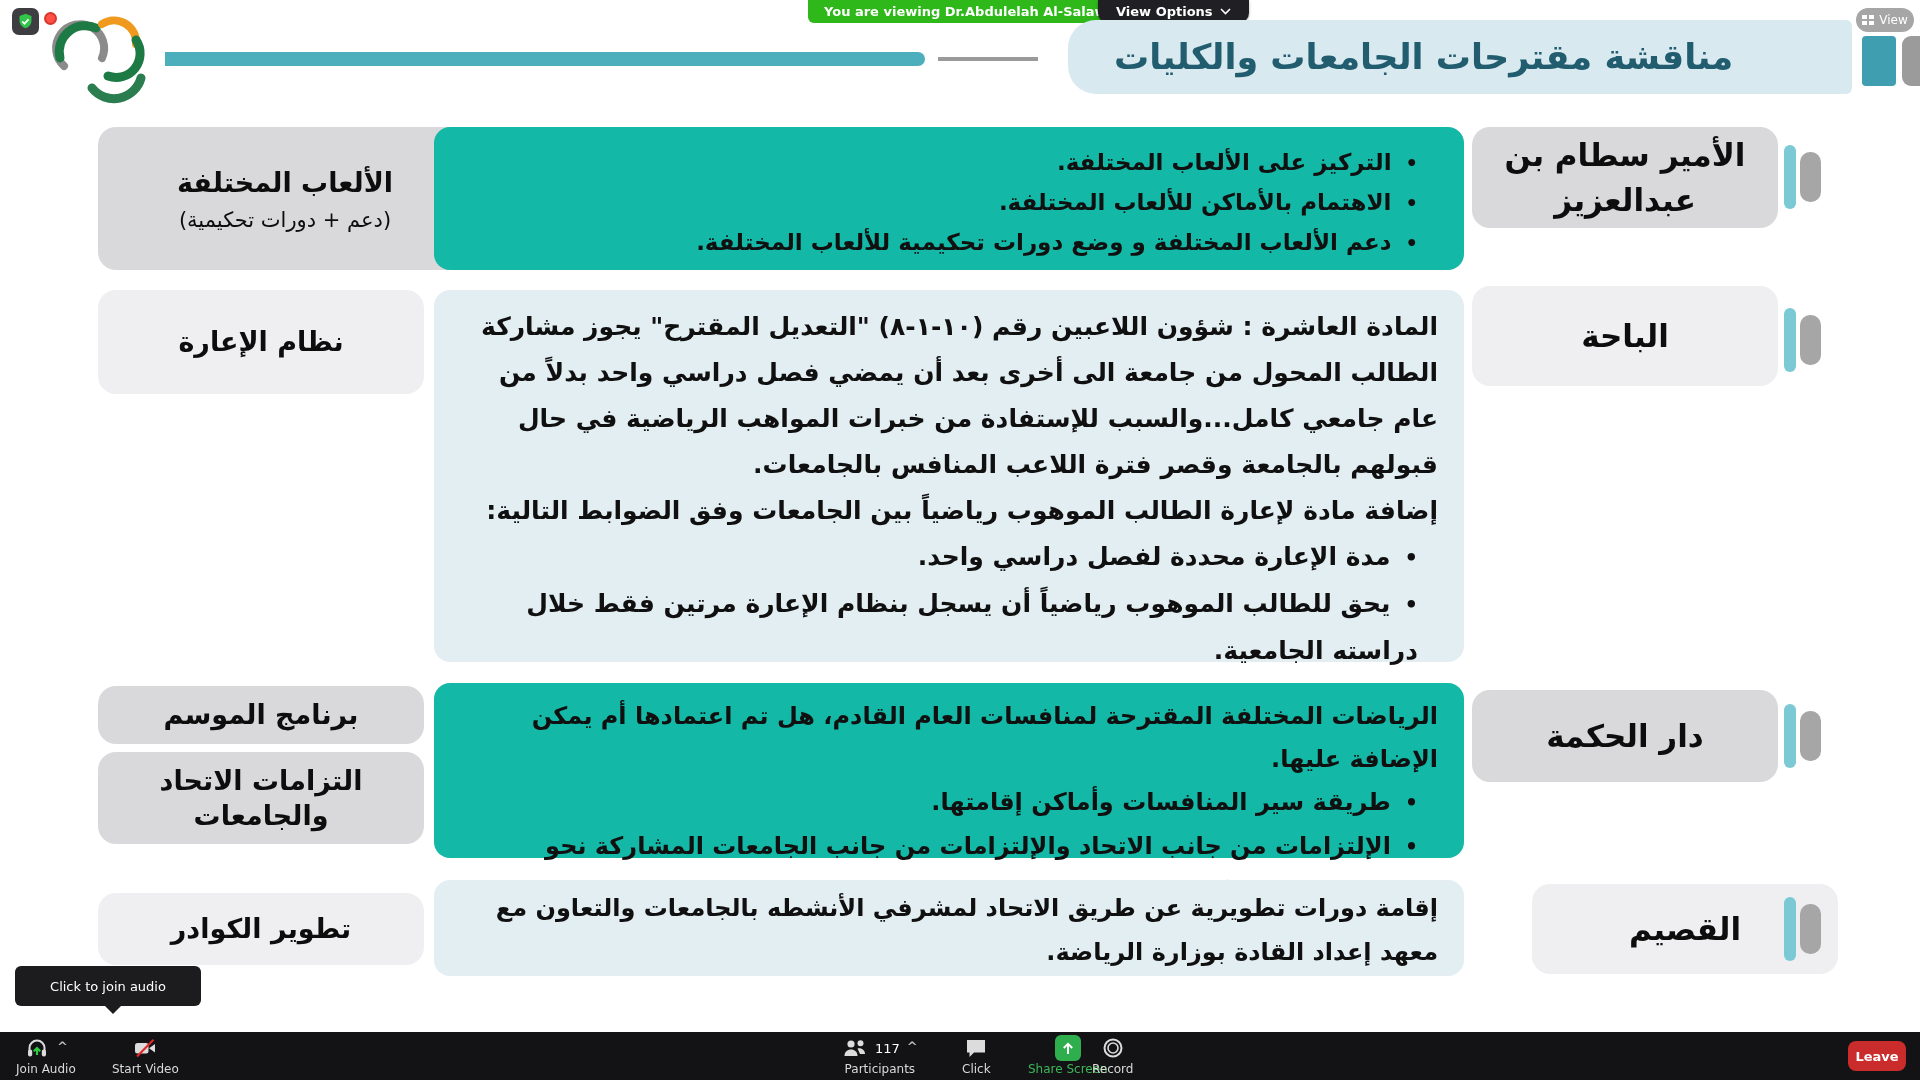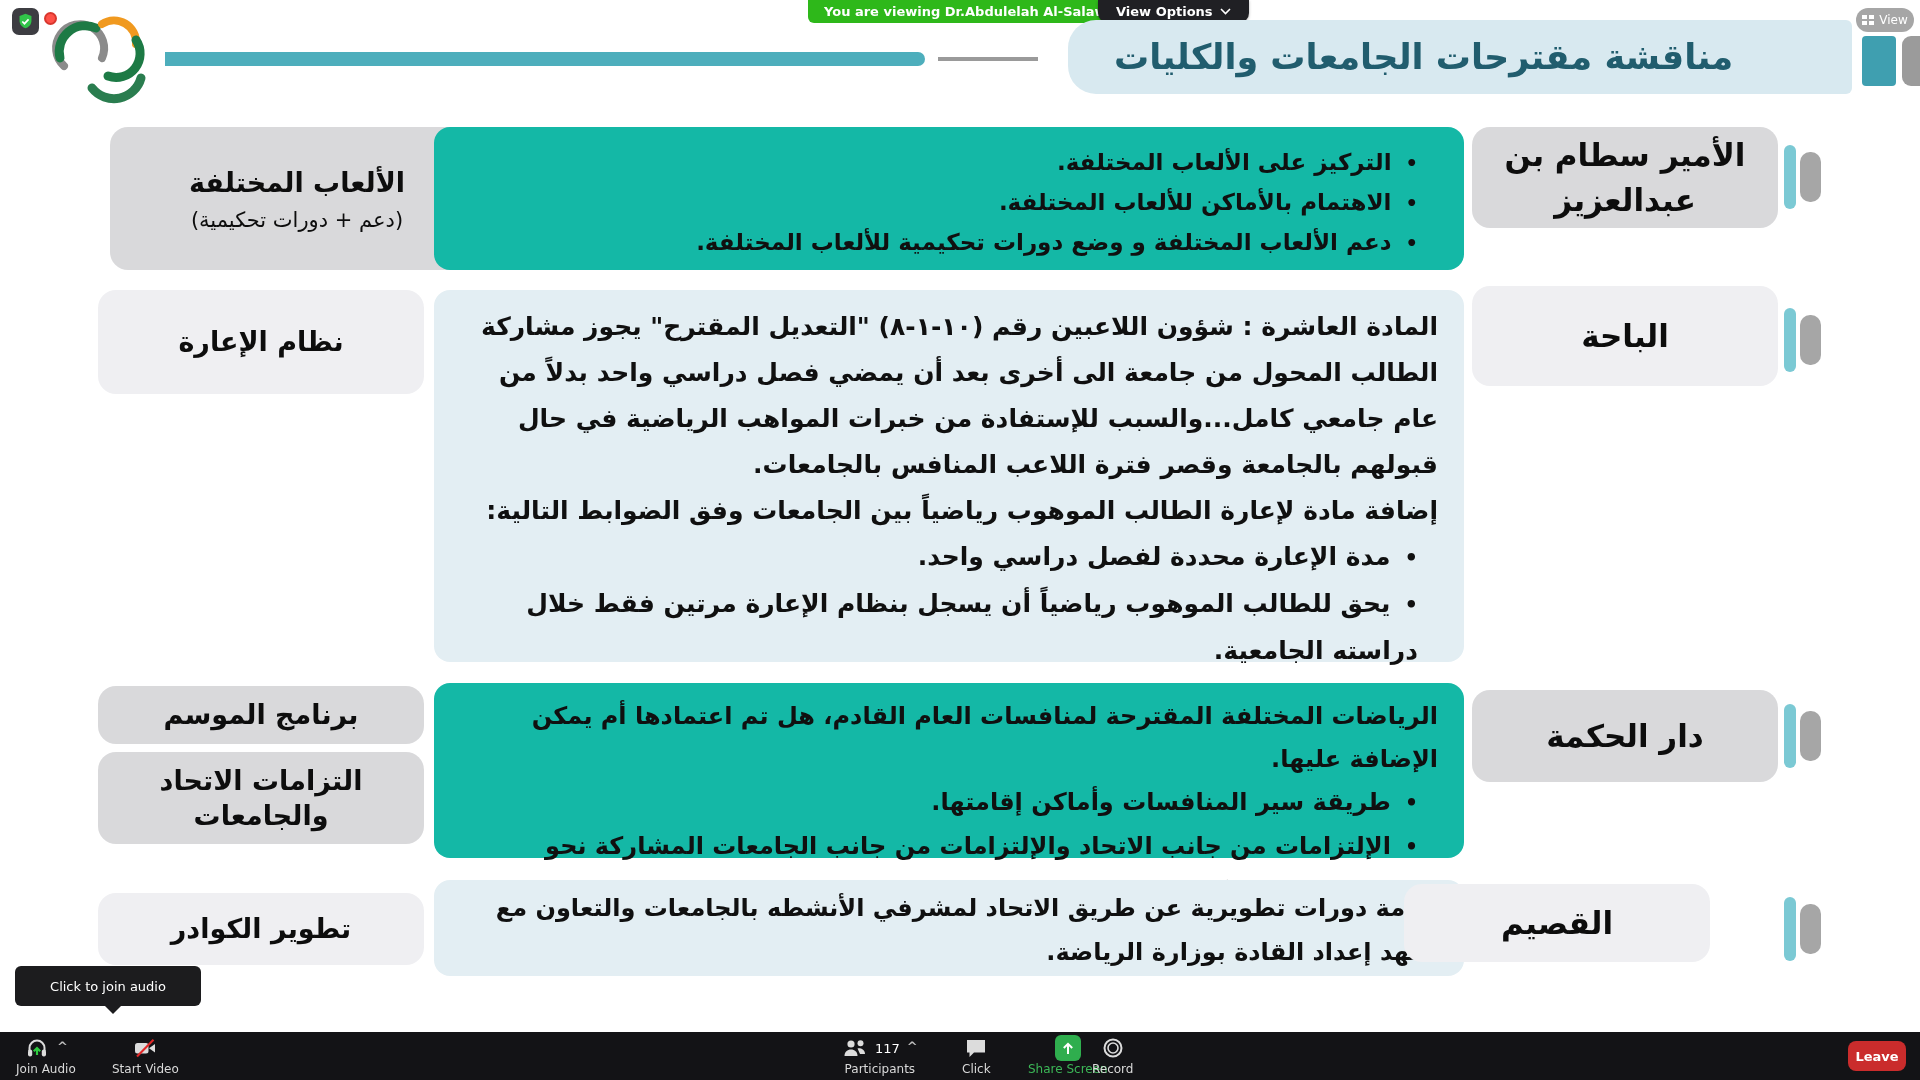--- a/index.html
+++ b/index.html
@@ -120,21 +120,21 @@
   <div class="view-pill">
     <svg width="12" height="12" viewBox="0 0 12 12">
       <rect x="0" y="1" width="5" height="4" fill="#fff"></rect>
         <rect x="7" y="1" width="5" height="4" fill="#fff"></rect>
       <rect x="0" y="7" width="5" height="4" fill="#fff"></rect>
         <rect x="7" y="7" width="5" height="4" fill="#fff"></rect>
     </svg>
     <span>View</span>
   </div>
 
-  <div class="cat-box gray-dark" style="left:110px;top:127px;width:374px;height:143px;">
+  <div class="cat-box gray-dark" style="left:98px;top:127px;width:374px;height:143px;">
     <div class="cat-main">الألعاب المختلفة</div>
     <div class="cat-sub">(دعم + دورات تحكيمية)</div>
   </div>
   <div class="content-box blue-strong r1-content" style="left:434px;top:127px;width:1030px;height:143px;">
     <ul>
       <li>التركيز على الألعاب المختلفة.</li>
       <li>الاهتمام بالأماكن للألعاب المختلفة.</li>
       <li>دعم الألعاب المختلفة و وضع دورات تحكيمية للألعاب المختلفة.</li>
     </ul>
   </div>
@@ -180,21 +180,21 @@
   </div>
   <div class="marker-teal" style="left:1784px;top:704px;"></div>
   <div class="marker-gray" style="left:1800px;top:711px;"></div>
 
   <div class="cat-box gray-light" style="left:98px;top:893px;width:326px;height:72px;">
     <div class="cat-main">تطوير الكوادر</div>
   </div>
   <div class="content-box blue-light r4-content" style="left:434px;top:880px;width:1030px;height:96px;">
     <p>إقامة دورات تطويرية عن طريق الاتحاد لمشرفي الأنشطه بالجامعات والتعاون مع معهد إعداد القادة بوزارة الرياضة.</p>
   </div>
-  <div class="entity-box gray-light" style="left:1404px;top:884px;width:306px;height:78px;">
+  <div class="entity-box gray-light" style="left:1532px;top:884px;width:306px;height:90px;">
     <span>القصيم</span>
   </div>
   <div class="marker-teal" style="left:1784px;top:897px;"></div>
   <div class="marker-gray" style="left:1800px;top:904px;"></div>
 
   <div class="tooltip">
     <span>Click to join audio</span>
   </div>
 
   <div class="toolbar">

